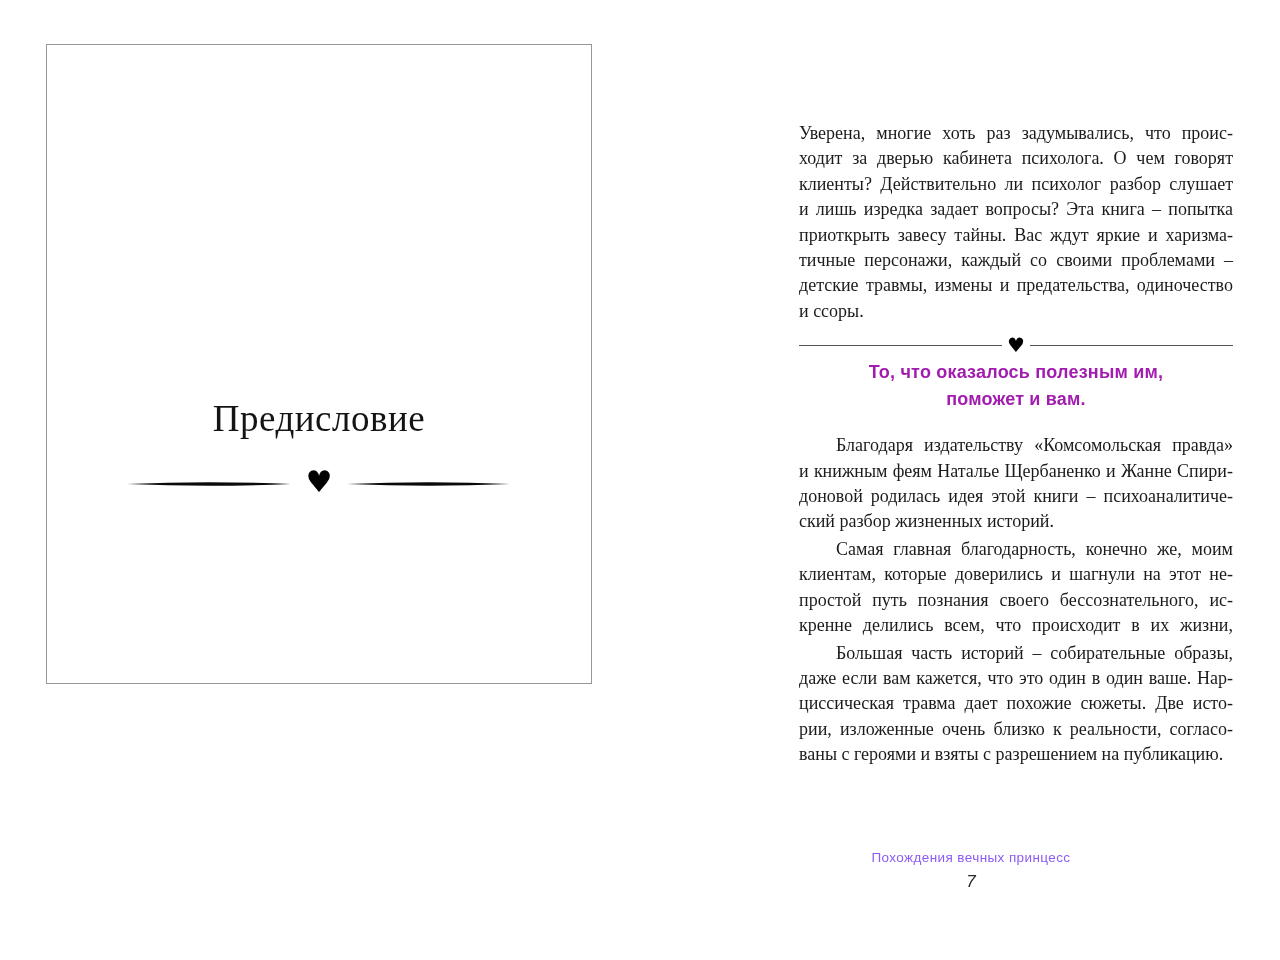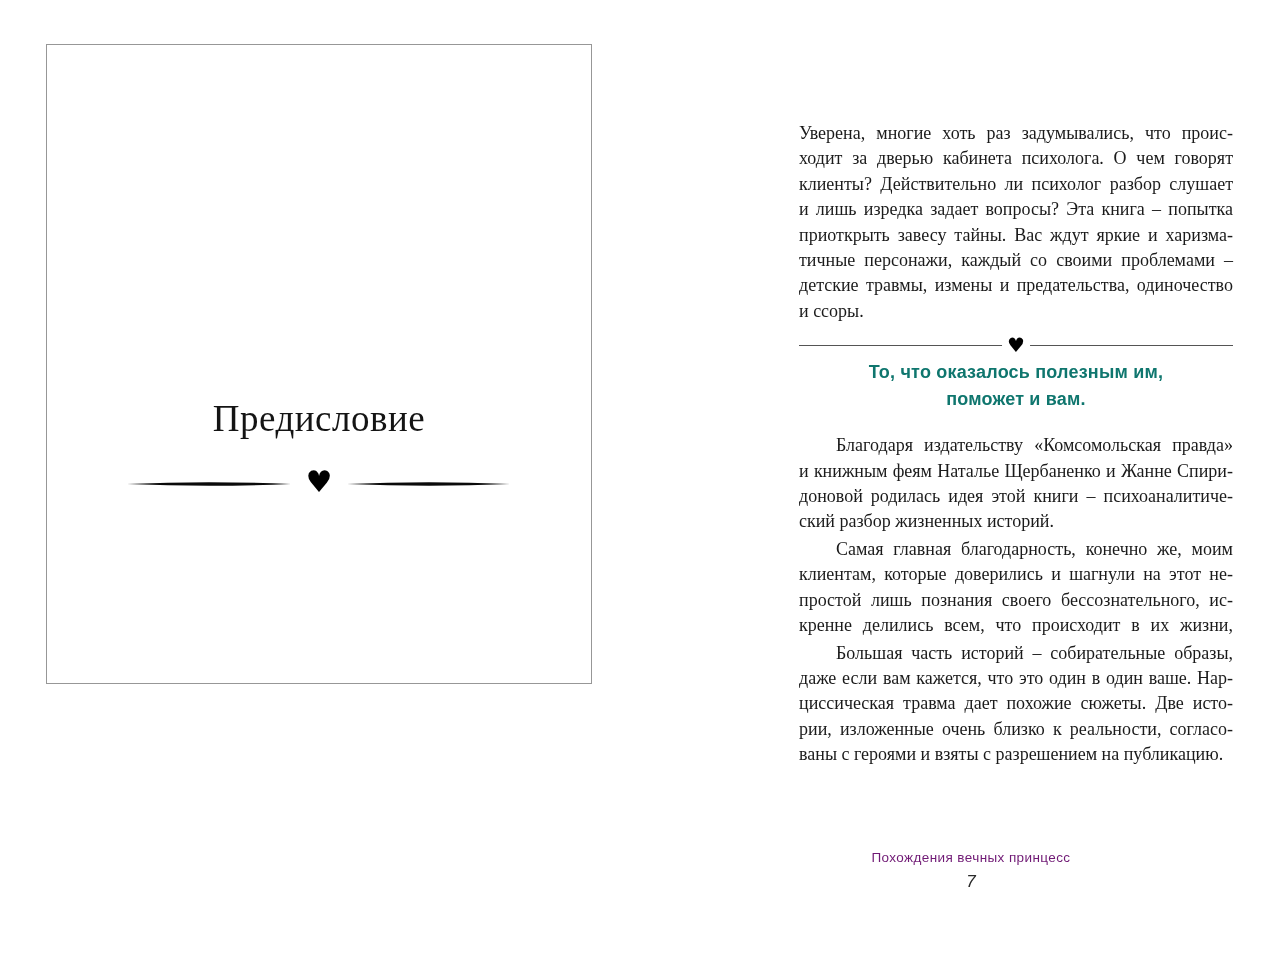--- a/index.html
+++ b/index.html
@@ -91,33 +91,33 @@
     color: #000;
   }
 
   .section-heading {
     text-align: center;
     font-family: "Liberation Sans", sans-serif;
     font-weight: 700;
     font-size: 18px;
     line-height: 27px;
     letter-spacing: 0.2px;
-    color: #0f766e;
+    color: #a21caf;
     margin-bottom: 20px;
   }
 
   .footer-running-title {
     position: absolute;
     left: 754px; top: 850px;
     width: 434px;
     text-align: center;
     font-family: "Liberation Sans", sans-serif;
     font-size: 13.5px;
     letter-spacing: 0.4px;
-    color: #701a75;
+    color: #8b5cf6;
   }
   .footer-page-number {
     position: absolute;
     left: 754px; top: 872px;
     width: 434px;
     text-align: center;
     font-family: "Liberation Sans", sans-serif;
     font-style: italic;
     font-size: 17px;
     color: #2a2a2a;
@@ -162,21 +162,21 @@
       </div>
       <div class="paragraph">
         <div class="bline pind">Благодаря издательству «Комсомольская правда»</div>
         <div class="bline">и книжным феям Наталье Щербаненко и Жанне Спири-</div>
         <div class="bline">доновой родилась идея этой книги – психоаналитиче-</div>
         <div class="bline pend">ский разбор жизненных историй.</div>
       </div>
       <div class="paragraph">
         <div class="bline pind">Самая главная благодарность, конечно же, моим</div>
         <div class="bline">клиентам, которые доверились и шагнули на этот не-</div>
-        <div class="bline">простой лишь познания своего бессознательного, ис-</div>
+        <div class="bline">простой путь познания своего бессознательного, ис-</div>
         <div class="bline">кренне делились всем, что происходит в их жизни,</div>
       </div>
       <div class="paragraph">
         <div class="bline pind">Большая часть историй – собирательные образы,</div>
         <div class="bline">даже если вам кажется, что это один в один ваше. Нар-</div>
         <div class="bline">циссическая травма дает похожие сюжеты. Две исто-</div>
         <div class="bline">рии, изложенные очень близко к реальности, согласо-</div>
         <div class="bline pend">ваны с героями и взяты с разрешением на публикацию.</div>
       </div>
     </div>

